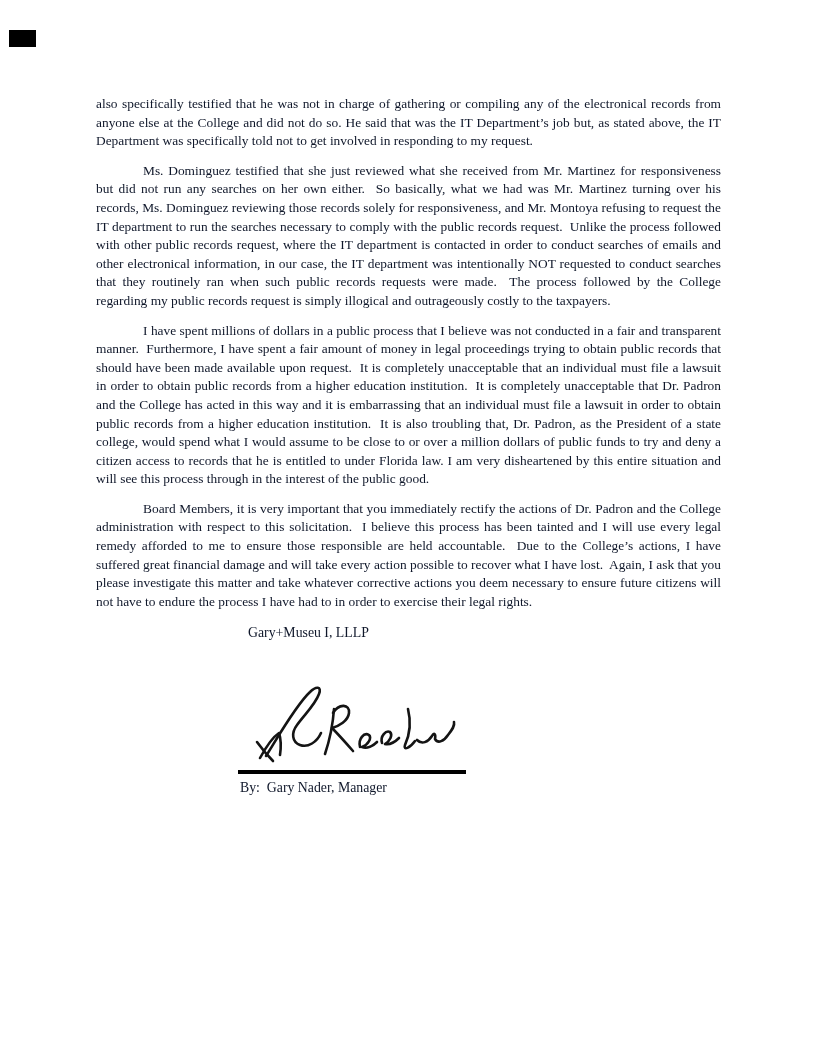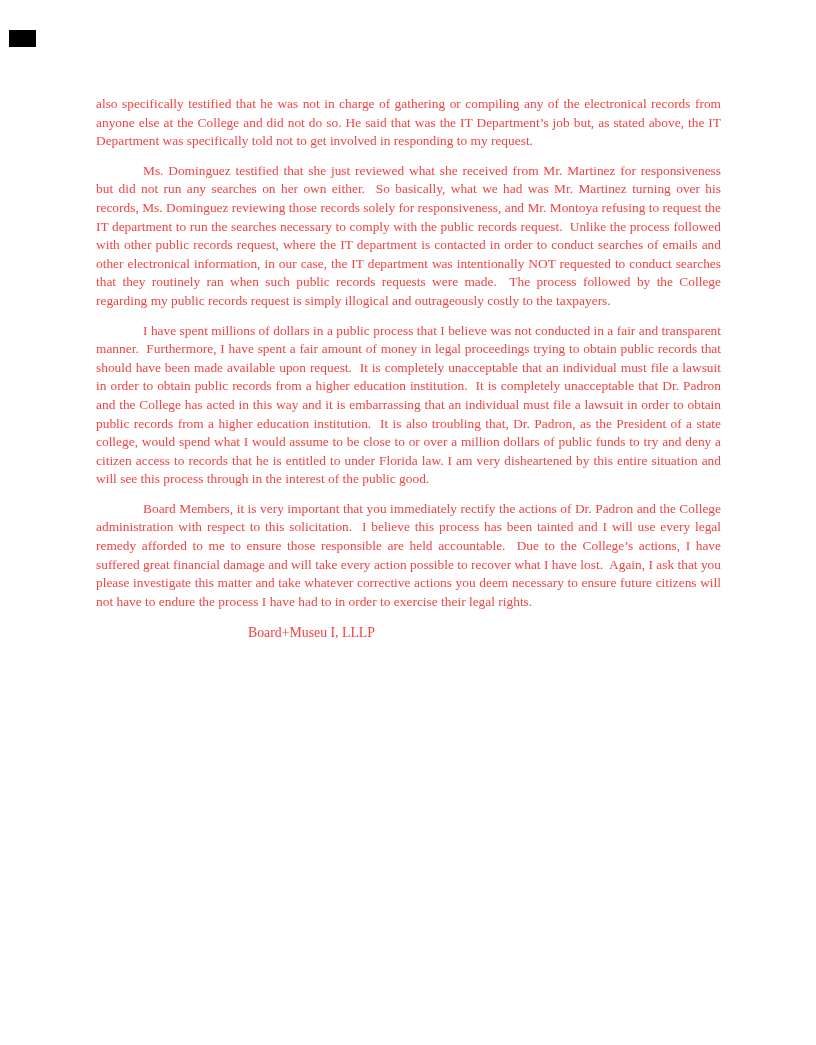--- a/index.html
+++ b/index.html
@@ -5,21 +5,21 @@
   html, body {
     margin: 0;
     padding: 0;
     background: #ffffff;
   }
   .page {
     position: relative;
     width: 816px;
     height: 886px;
     background: #ffffff;
-    color: #ef4444;
+    color: #0f172a;
     font-family: "Liberation Serif", "DejaVu Serif", serif;
     overflow: hidden;
   }
   .scan-mark {
     position: absolute;
     left: 9px;
     top: 30px;
     width: 27px;
     height: 17px;
     background: #000000;
@@ -76,17 +76,32 @@
 <div class="page">
 
   <div class="scan-mark"></div>
 
   <div class="content">
     <div class="para">also specifically testified that he was not in charge of gathering or compiling any of the electronical records from anyone else at the College and did not do so. He said that was the IT Department’s job but, as stated above, the IT Department was specifically told not to get involved in responding to my request.</div>
     <div class="para indent">Ms. Dominguez testified that she just reviewed what she received from Mr. Martinez for responsiveness but did not run any searches on her own either.  So basically, what we had was Mr. Martinez turning over his records, Ms. Dominguez reviewing those records solely for responsiveness, and Mr. Montoya refusing to request the IT department to run the searches necessary to comply with the public records request.  Unlike the process followed with other public records request, where the IT department is contacted in order to conduct searches of emails and other electronical information, in our case, the IT department was intentionally NOT requested to conduct searches that they routinely ran when such public records requests were made.  The process followed by the College regarding my public records request is simply illogical and outrageously costly to the taxpayers.</div>
     <div class="para indent">I have spent millions of dollars in a public process that I believe was not conducted in a fair and transparent manner.  Furthermore, I have spent a fair amount of money in legal proceedings trying to obtain public records that should have been made available upon request.  It is completely unacceptable that an individual must file a lawsuit in order to obtain public records from a higher education institution.  It is completely unacceptable that Dr. Padron and the College has acted in this way and it is embarrassing that an individual must file a lawsuit in order to obtain public records from a higher education institution.  It is also troubling that, Dr. Padron, as the President of a state college, would spend what I would assume to be close to or over a million dollars of public funds to try and deny a citizen access to records that he is entitled to under Florida law. I am very disheartened by this entire situation and will see this process through in the interest of the public good.</div>
     <div class="para indent">Board Members, it is very important that you immediately rectify the actions of Dr. Padron and the College administration with respect to this solicitation.  I believe this process has been tainted and I will use every legal remedy afforded to me to ensure those responsible are held accountable.  Due to the College’s actions, I have suffered great financial damage and will take every action possible to recover what I have lost.  Again, I ask that you please investigate this matter and take whatever corrective actions you deem necessary to ensure future citizens will not have to endure the process I have had to in order to exercise their legal rights.</div>
 
-    <div class="firm">Board+Museu I, LLLP</div>
+    <div class="firm">Gary+Museu I, LLLP</div>
 
+    <div class="sig-block">
+      <svg class="sig-svg" viewBox="0 0 205 80" xmlns="http://www.w3.org/2000/svg" fill="none" stroke="#141414" stroke-width="2.6" stroke-linecap="round" stroke-linejoin="round">
+        <path d="M3,57 C8,64 13,70 19,76"></path>
+        <path d="M6,73 C12,62 19,52 25,48 C27,54 27,63 26,70"></path>
+        <path d="M12,71 C24,52 42,20 56,7 C62,1 68,1 65,9 C61,20 50,30 43,40 C37,48 38,57 46,60 C54,63 63,57 67,48"></path>
+        <path d="M80,24 C79,38 76,54 71,69"></path>
+        <path d="M79,28 C85,18 96,19 95,28 C94,36 85,41 78,43 C84,49 92,58 99,66"></path>
+        <path d="M106,62 C104,54 110,47 115,50 C118,53 114,60 108,62 C113,64 119,61 123,57"></path>
+        <path d="M128,58 C126,51 132,45 136,47 C139,50 136,56 131,59 C136,60 141,57 145,53"></path>
+        <path d="M154,24 C157,36 156,49 151,60 C149,66 156,63 161,56"></path>
+        <path d="M163,55 C168,60 174,57 178,51 C180,47 182,49 181,54 C184,59 190,56 194,50 C198,45 201,41 200,37"></path>
+      </svg>
+      <div class="sig-rule"></div>
+      <div class="sig-by">By:  Gary Nader, Manager</div>
+    </div>
   </div>
 
 </div>
 
 </body></html>

